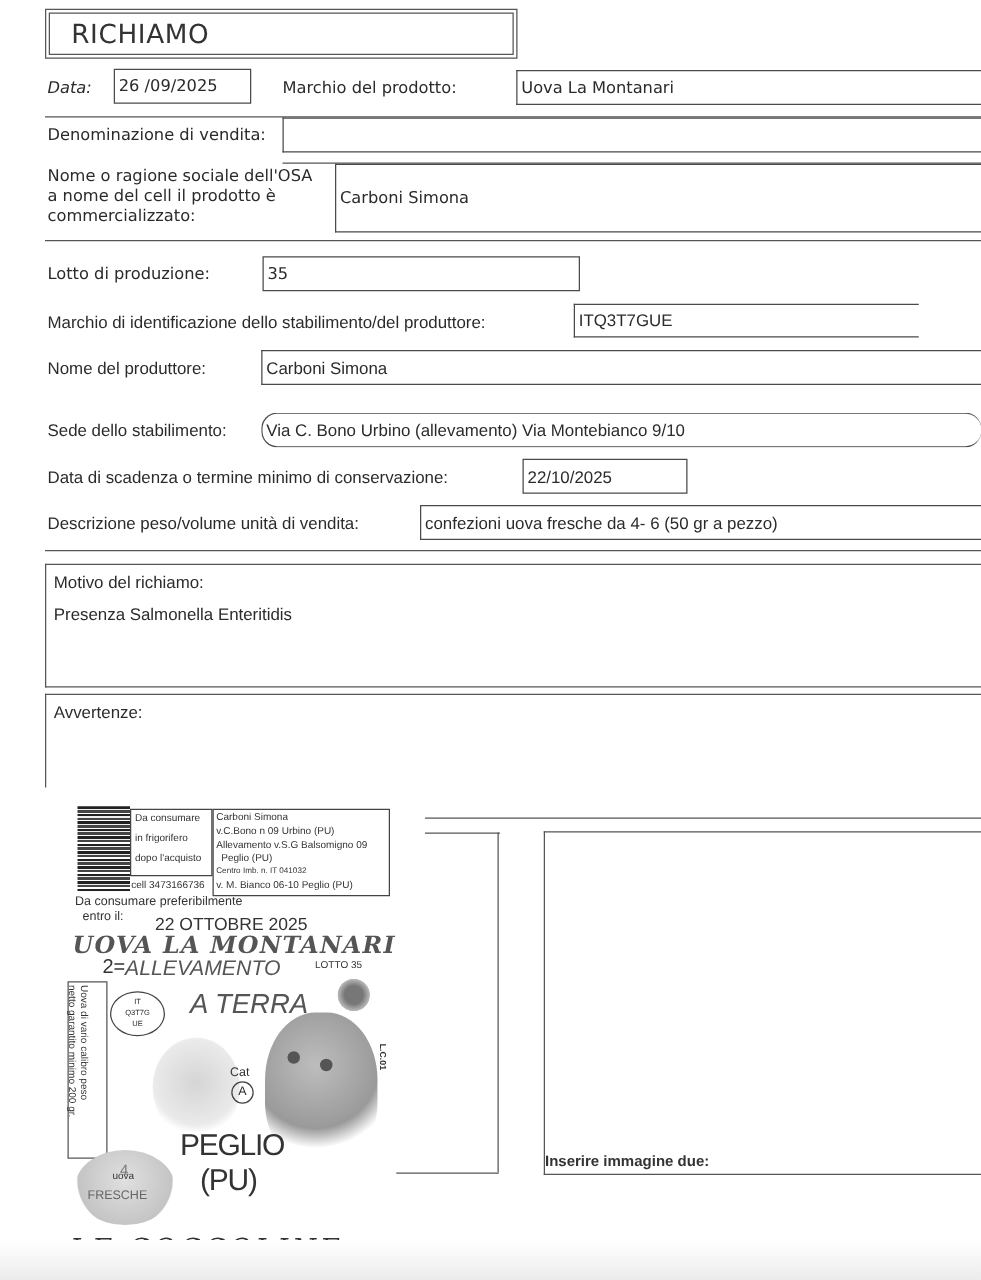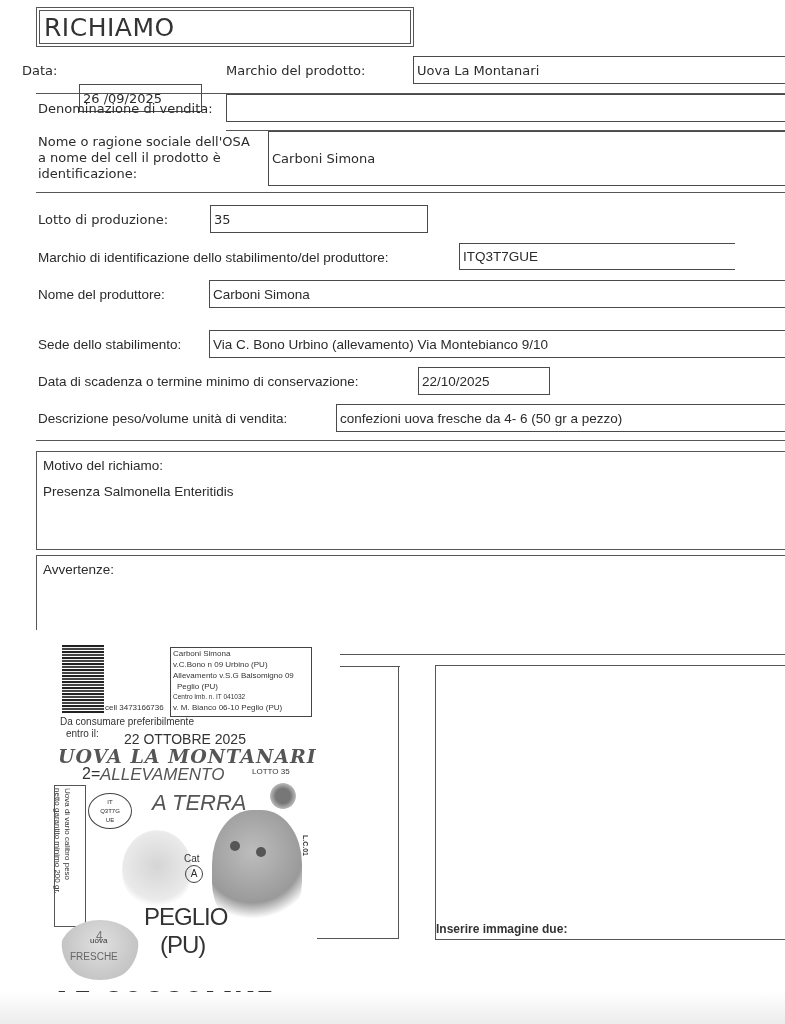--- a/index.html
+++ b/index.html
@@ -17,21 +17,21 @@
   }
   .box-n { font-family:"Liberation Sans", sans-serif; font-size:13.5px; }
   .hline { position:absolute; height:0; border-top:1.5px solid #555; }
   .vline { position:absolute; width:0; border-left:1.5px solid #555; }
   .title-outer {
     position:absolute; left:36px; top:7px; width:378px; height:40px;
     border:1.5px solid #555; box-sizing:border-box; padding:2px;
   }
   .title-inner {
     width:100%; height:100%; border:1.5px solid #555; box-sizing:border-box;
-    font-size:25px; letter-spacing:0.5px; padding-left:4px; display:flex; align-items:center; color:#333;
+    font-size:21px; letter-spacing:0.5px; padding-left:17px; display:flex; align-items:center; color:#333;
   }
   .section {
     position:absolute; border:1.5px solid #555; box-sizing:border-box; border-right:none;
   }
   .sec-title { position:absolute; left:6px; font-family:"Liberation Sans", sans-serif; font-size:13.5px; color:#2b2b2b; }
   .sec-text  { position:absolute; left:6px; font-family:"Liberation Sans", sans-serif; font-size:13.5px; color:#2b2b2b; }
 
   
   .label-img { position:absolute; left:52px; top:635px; width:265px; height:385px; }
   .label-img .txt { position:absolute; font-family:"Liberation Sans", sans-serif; color:#333; white-space:nowrap; }
@@ -40,47 +40,47 @@
   .bottom-fade { position:absolute; left:0; top:992px; width:785px; height:32px;
     background:linear-gradient(180deg,#ffffff,#ececec); }
 </style>
 </head>
 <body>
 
 <div class="title-outer">
   <div class="title-inner">RICHIAMO</div>
 </div>
 
-<span class="lbl" style="left:22px;top:63px;">Data:</span>
-<div class="box" style="left:79px;top:55px;width:123px;height:28px;margin-top:29px;">26 /09/2025</div>
+<span class="lbl" style="left:38px;top:63px;font-style:italic;">Data:</span>
+<div class="box" style="left:91px;top:55px;width:110px;height:28px;">26 /09/2025</div>
 <span class="lbl" style="left:226px;top:63px;">Marchio del prodotto:</span>
 <div class="box" style="left:413px;top:56px;width:372px;height:28px;border-right:none;">Uova La Montanari</div>
 <div class="hline" style="left:36px;top:93px;width:749px;"></div>
 
 <span class="lbl" style="left:38px;top:101px;">Denominazione di vendita:</span>
 <div class="box" style="left:226px;top:94px;width:559px;height:28px;border-right:none;"></div>
 <div class="hline" style="left:226px;top:130px;width:559px;"></div>
 
 <span class="lbl" style="left:38px;top:134px;">Nome o ragione sociale dell'OSA</span>
 <span class="lbl" style="left:38px;top:150px;">a nome del cell il prodotto è</span>
-<span class="lbl" style="left:38px;top:166px;">identificazione:</span>
+<span class="lbl" style="left:38px;top:166px;">commercializzato:</span>
 <div class="box" style="left:268px;top:131px;width:517px;height:55px;border-right:none;">Carboni Simona</div>
 <div class="hline" style="left:36px;top:192px;width:749px;"></div>
 
 <span class="lbl" style="left:38px;top:212px;">Lotto di produzione:</span>
-<div class="box" style="left:210px;top:205px;width:218px;height:28px;">35</div>
+<div class="box" style="left:210px;top:205px;width:254px;height:28px;">35</div>
 
 <span class="lbl-n" style="left:38px;top:250px;">Marchio di identificazione dello stabilimento/del produttore:</span>
 <div class="box box-n" style="left:459px;top:243px;width:276px;height:27px;border-right:none;">ITQ3T7GUE</div>
 
 <span class="lbl-n" style="left:38px;top:287px;">Nome del produttore:</span>
 <div class="box box-n" style="left:209px;top:280px;width:576px;height:28px;border-right:none;">Carboni Simona</div>
 
 <span class="lbl-n" style="left:38px;top:337px;">Sede dello stabilimento:</span>
-<div class="box box-n" style="left:209px;top:330px;width:576px;height:28px;border-right:none;">Via C. Bono Urbino (allevamento) Via Montebianco 9/10</div>
+<div class="box box-n" style="left:209px;top:330px;width:576px;height:28px;border-right:none;border-radius:13px;">Via C. Bono Urbino (allevamento) Via Montebianco 9/10</div>
 
 <span class="lbl-n" style="left:38px;top:374px;">Data di scadenza o termine minimo di conservazione:</span>
 <div class="box box-n" style="left:418px;top:367px;width:132px;height:28px;">22/10/2025</div>
 
 <span class="lbl-n" style="left:38px;top:411px;">Descrizione peso/volume unità di vendita:</span>
 <div class="box box-n" style="left:336px;top:404px;width:449px;height:28px;border-right:none;">confezioni uova fresche  da 4- 6 (50 gr a pezzo)</div>
 <div class="hline" style="left:36px;top:440px;width:749px;"></div>
 
 <div class="section" style="left:36px;top:451px;width:749px;height:99px;">
   <span class="sec-title" style="top:6px;">Motivo del richiamo:</span>
@@ -95,20 +95,25 @@
 <div class="hline" style="left:340px;top:666px;width:60px;"></div>
 <div class="vline" style="left:398px;top:666px;height:272px;"></div>
 <div class="hline" style="left:317px;top:938px;width:82px;"></div>
 
 <div class="abs" style="left:435px;top:665px;width:350px;height:275px;border-left:1.5px solid #555;border-top:1.5px solid #555;border-bottom:1.5px solid #555;box-sizing:border-box;">
   <span class="abs" style="left:0px;top:256px;font-family:'Liberation Sans',sans-serif;font-size:12px;font-weight:bold;color:#333;white-space:nowrap;">Inserire immagine due:</span>
 </div>
 
 <div class="label-img">
   <div class="barcode"></div>
+  <div class="abs" style="left:52px;top:12px;width:64px;height:52px;border:1px solid #444;">
+    <div class="txt" style="left:3px;top:2px;font-size:8px;">Da consumare</div>
+    <div class="txt" style="left:3px;top:18px;font-size:8px;">in frigorifero</div>
+    <div class="txt" style="left:3px;top:34px;font-size:8px;">dopo l'acquisto</div>
+  </div>
   <div class="txt" style="left:53px;top:68px;font-size:8px;">cell 3473166736</div>
   <div class="abs" style="left:118px;top:12px;width:140px;height:68px;border:1px solid #444;">
     <div class="txt" style="left:2px;top:1px;font-size:8px;">Carboni Simona</div>
     <div class="txt" style="left:2px;top:12px;font-size:8px;">v.C.Bono n 09 Urbino (PU)</div>
     <div class="txt" style="left:2px;top:23px;font-size:8px;">Allevamento v.S.G Balsomigno 09</div>
     <div class="txt" style="left:6px;top:34px;font-size:8px;">Peglio (PU)</div>
     <div class="txt" style="left:2px;top:45px;font-size:6.5px;">Centro Imb. n. IT 041032</div>
     <div class="txt" style="left:2px;top:55px;font-size:8px;">v. M. Bianco 06-10 Peglio (PU)</div>
   </div>
   <div class="txt" style="left:8px;top:81px;font-size:10px;">Da consumare  preferibilmente</div>

